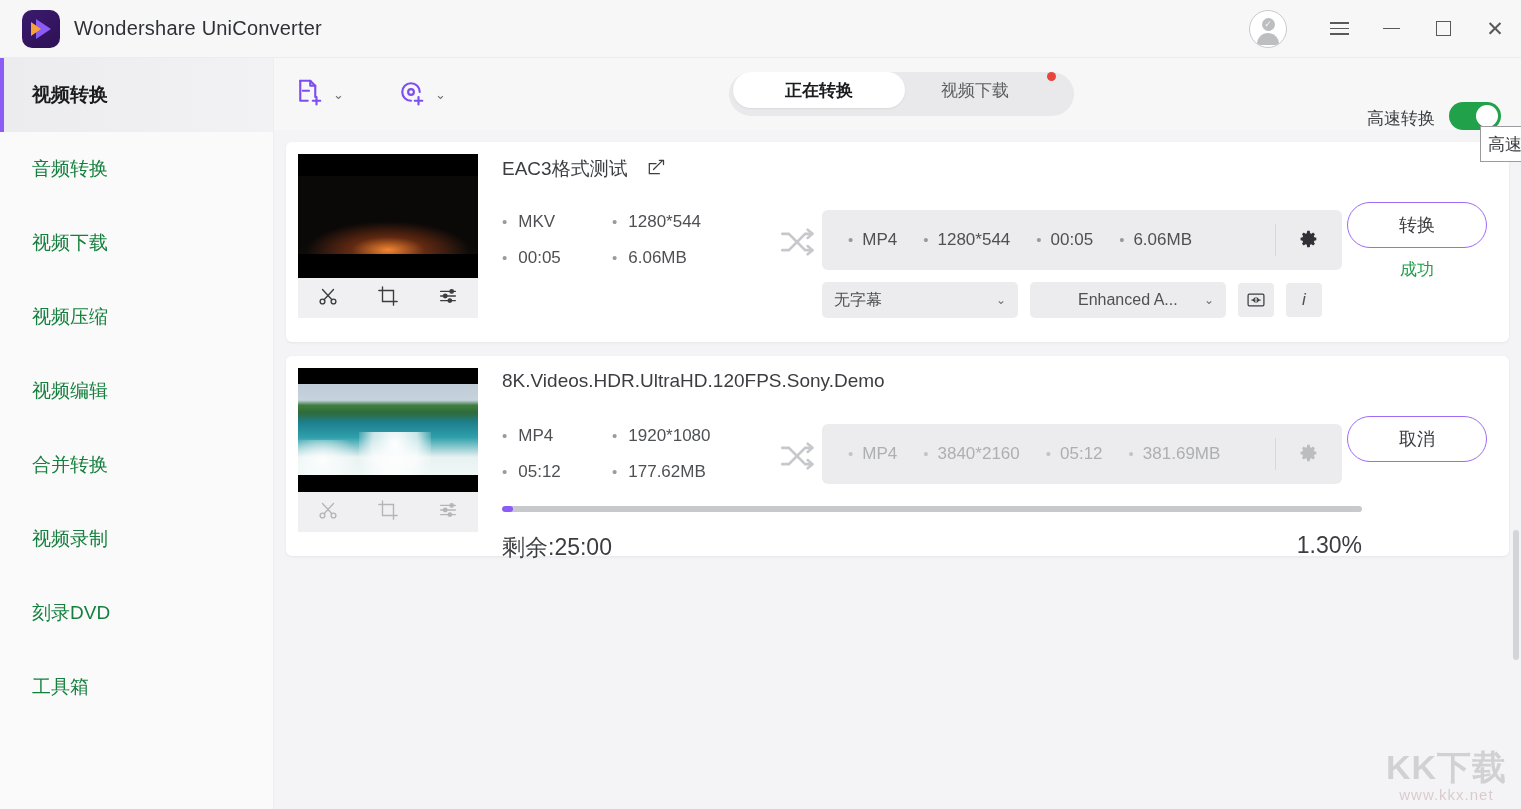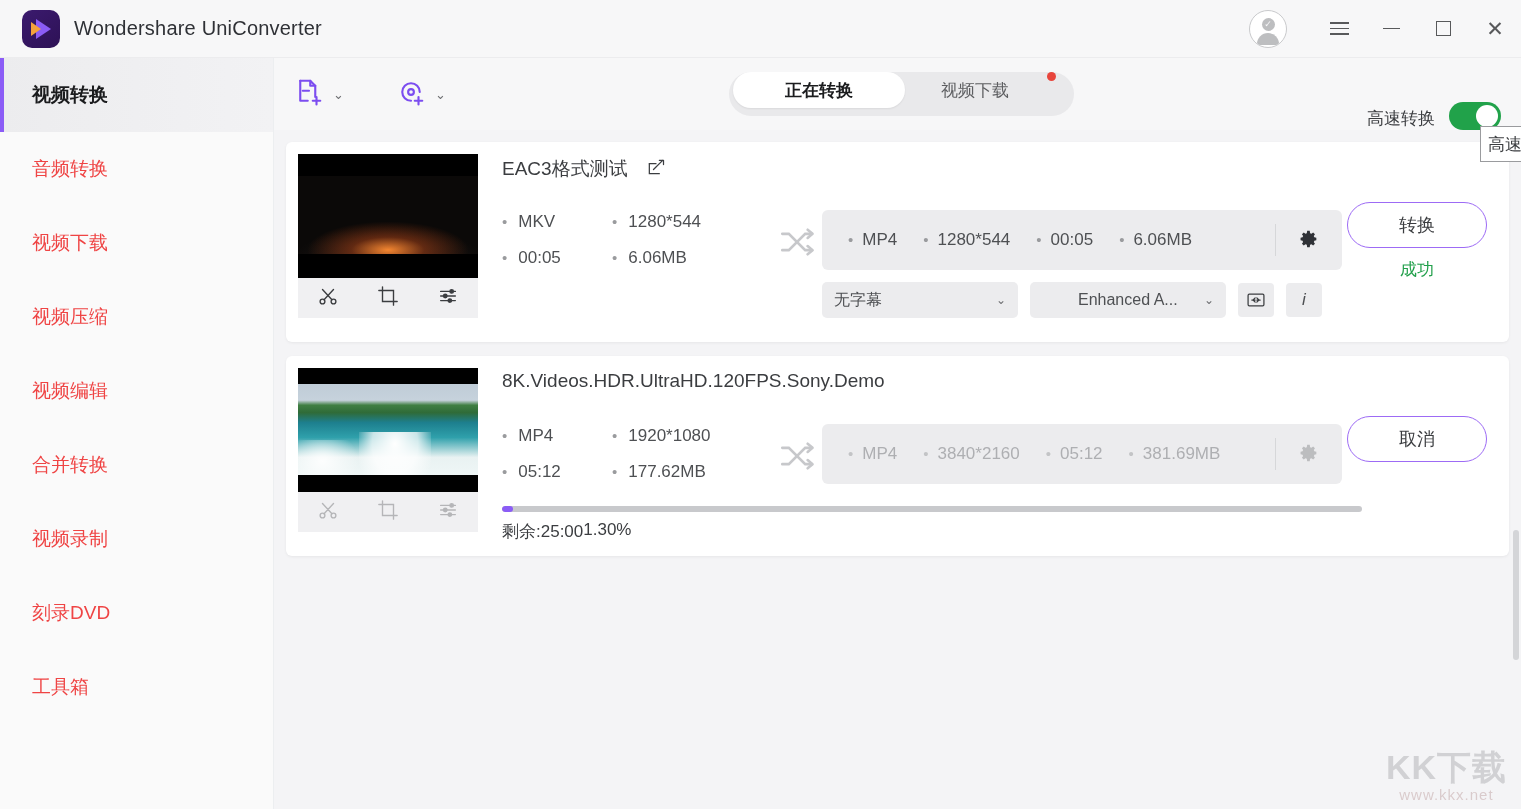--- a/index.html
+++ b/index.html
@@ -55,21 +55,21 @@
   .minus{width:17px;height:1.6px;background:#58595b;}
   .square{width:15px;height:15px;border:1.7px solid #58595b;}
 
   
   .sidebar{
     position:absolute;left:0;top:58px;width:274px;height:751px;
     background:#fafafa;border-right:1px solid #eceef0;
   }
   .side-item{
     height:74px;display:flex;align-items:center;padding-left:32px;
-    font-size:19px;color:#ef4444;position:relative;
+    font-size:19px;color:#15803d;position:relative;
   }
   .side-item.active{
     background:linear-gradient(90deg,#ececee 0%, #f2f2f4 100%);
     color:#1b1c1e;font-weight:bold;
   }
   .side-item.active::before{
     content:"";position:absolute;left:0;top:0;width:4px;height:100%;
     background:#8b5cf6;
   }
 
@@ -222,22 +222,22 @@
   }
   .statustext{
     position:absolute;right:22px;top:116px;width:140px;text-align:center;
     font-size:17px;color:#23a04c;
   }
 
   .progwrap{position:absolute;left:216px;top:150px;width:860px;}
   .progbar{width:100%;height:6px;background:#c8c9cc;border-radius:3px;overflow:hidden;}
   .progfill{height:100%;background:#8b5cf6;border-radius:3px;}
   .proglabels{
-    display:flex;margin-top:8px;
-    font-size:17px;color:#3b3d40;
+    display:flex;justify-content:space-between;margin-top:20px;
+    font-size:23px;color:#3b3d40;
   }
   .proglabels .pct{font-weight:normal;color:#3b3d40;}
 
   
   .scrollbar{
     position:absolute;right:2px;top:400px;width:6px;height:130px;
     background:#d4d5d8;border-radius:3px;
   }
 
   

